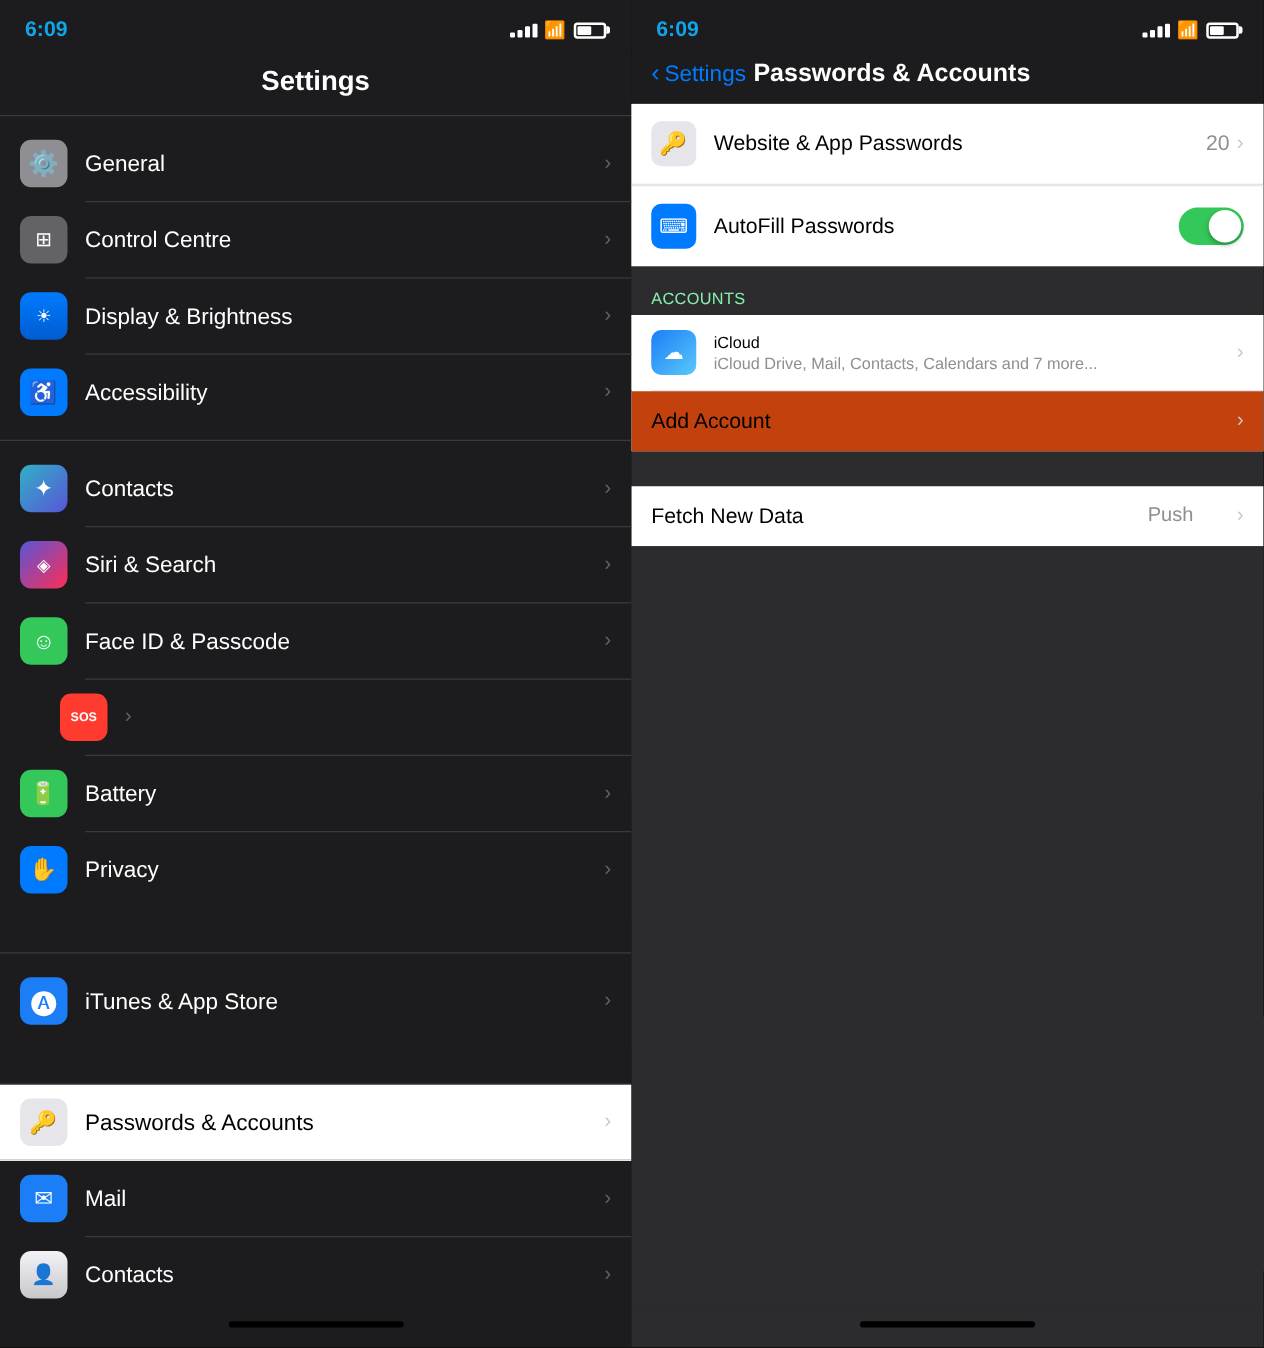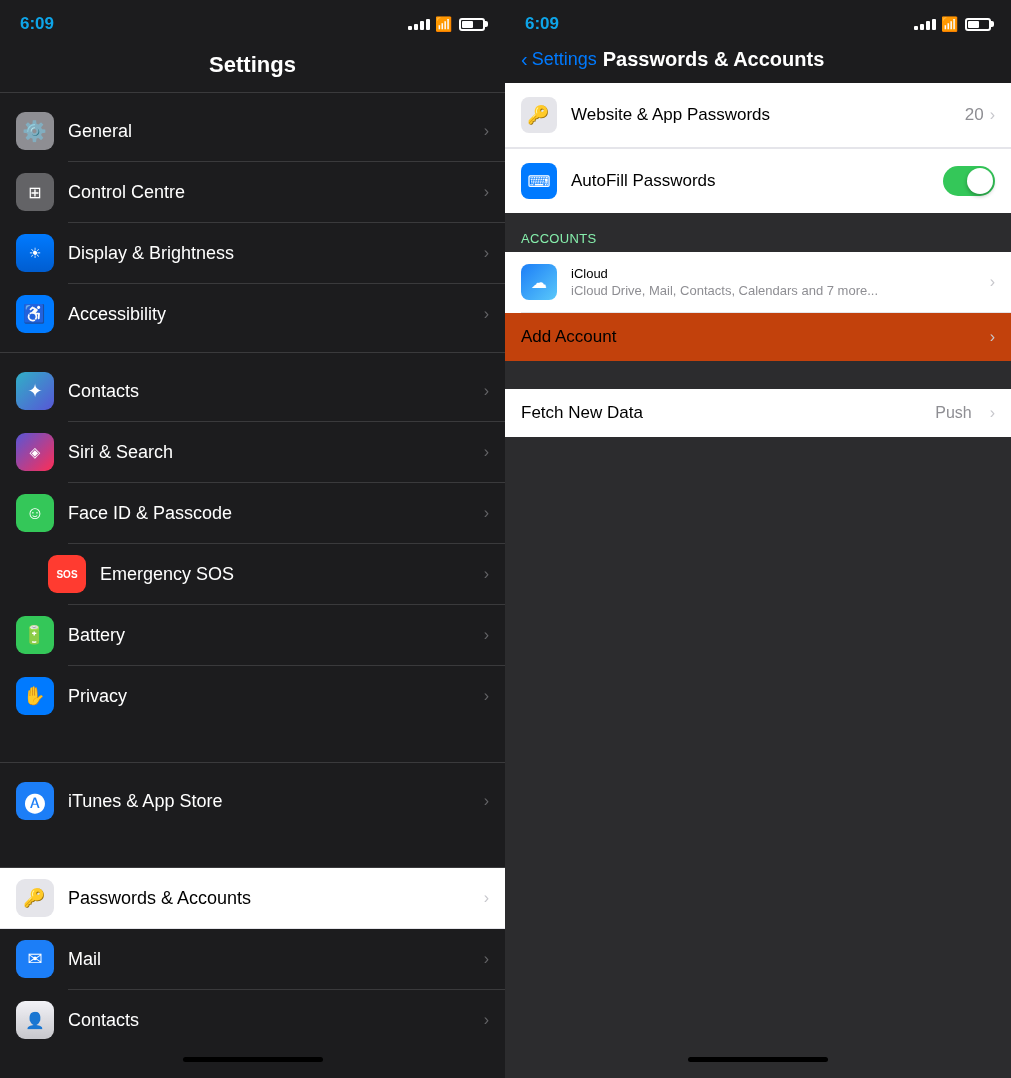--- a/index.html
+++ b/index.html
@@ -321,20 +321,21 @@
       margin-top: 24px;
       background: #fff;
     }
 
     .fetch-item {
       display: flex;
       align-items: center;
       background: #fff;
       padding: 14px 16px;
       cursor: pointer;
+      gap: 17px;
     }
     .fetch-label {
       flex: 1;
       font-size: 17px;
       color: #000;
     }
     .fetch-value {
       font-size: 16px;
       color: #8e8e93;
       margin-right: 18px;
@@ -432,21 +433,20 @@
       </div>
       <div class="divider" style="margin-left:68px;"></div>
       <div class="settings-item">
         <div class="item-icon icon-green" style="font-size:18px;">☺</div>
         <span class="item-label">Face ID &amp; Passcode</span>
         <span class="chevron">›</span>
       </div>
       <div class="divider" style="margin-left:68px;"></div>
       <div class="settings-item">
         <div class="item-icon icon-red" style="font-size:10px; font-weight:700;margin-left:32px;">SOS</div>
-        <span class="item-label">Emergency SOS</span>
         <span class="chevron">›</span>
       </div>
       <div class="divider" style="margin-left:68px;"></div>
       <div class="settings-item">
         <div class="item-icon icon-battery-green" style="font-size:18px;">🔋</div>
         <span class="item-label">Battery</span>
         <span class="chevron">›</span>
       </div>
       <div class="divider" style="margin-left:68px;"></div>
       <div class="settings-item">

